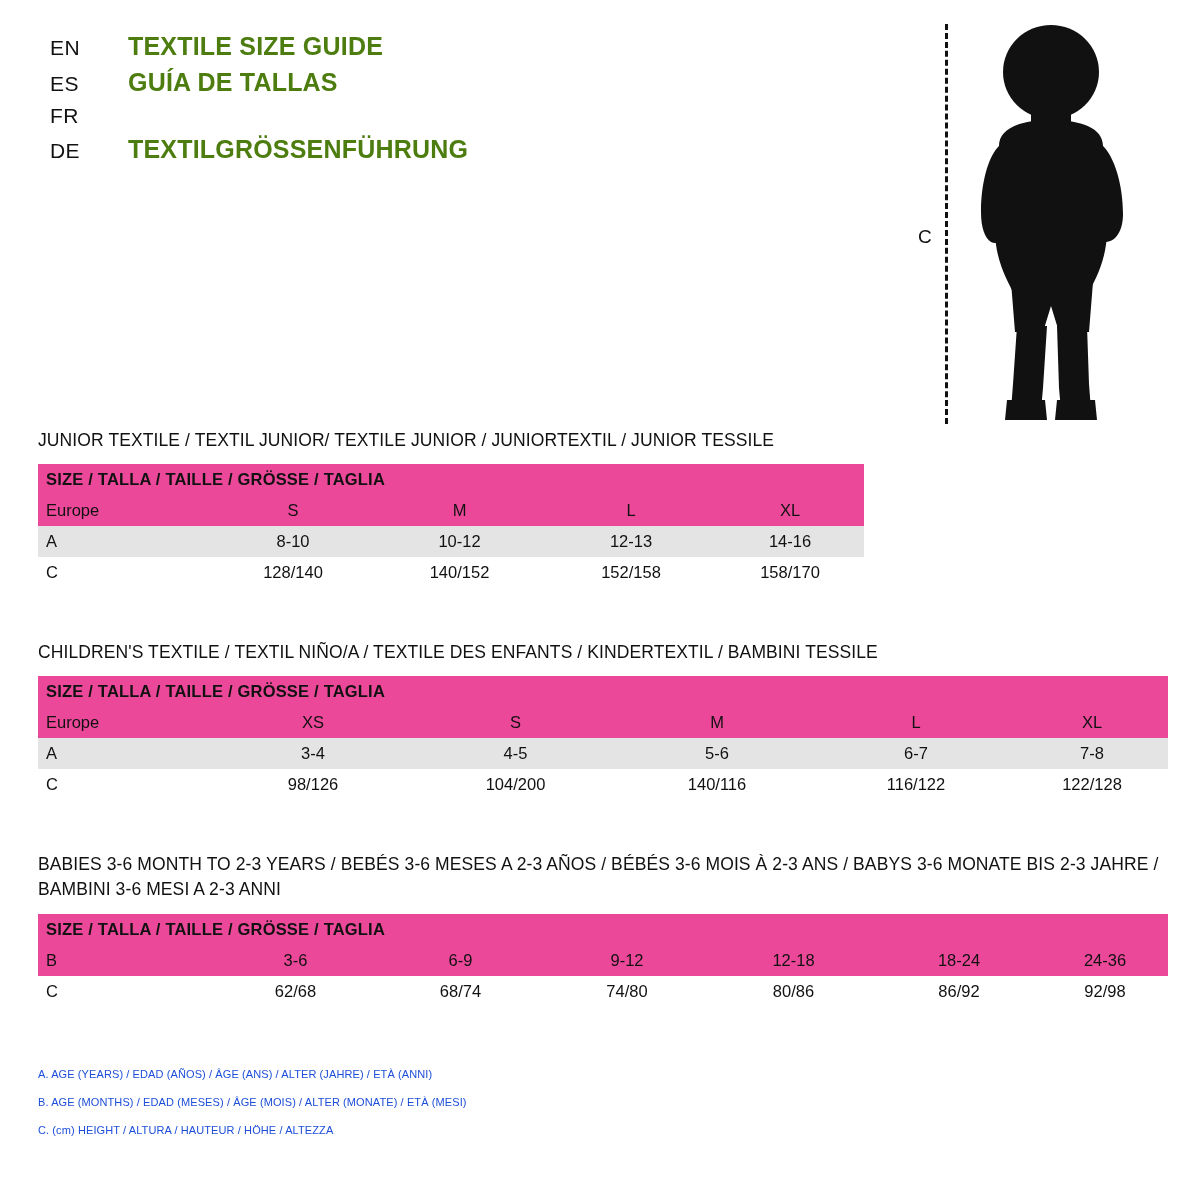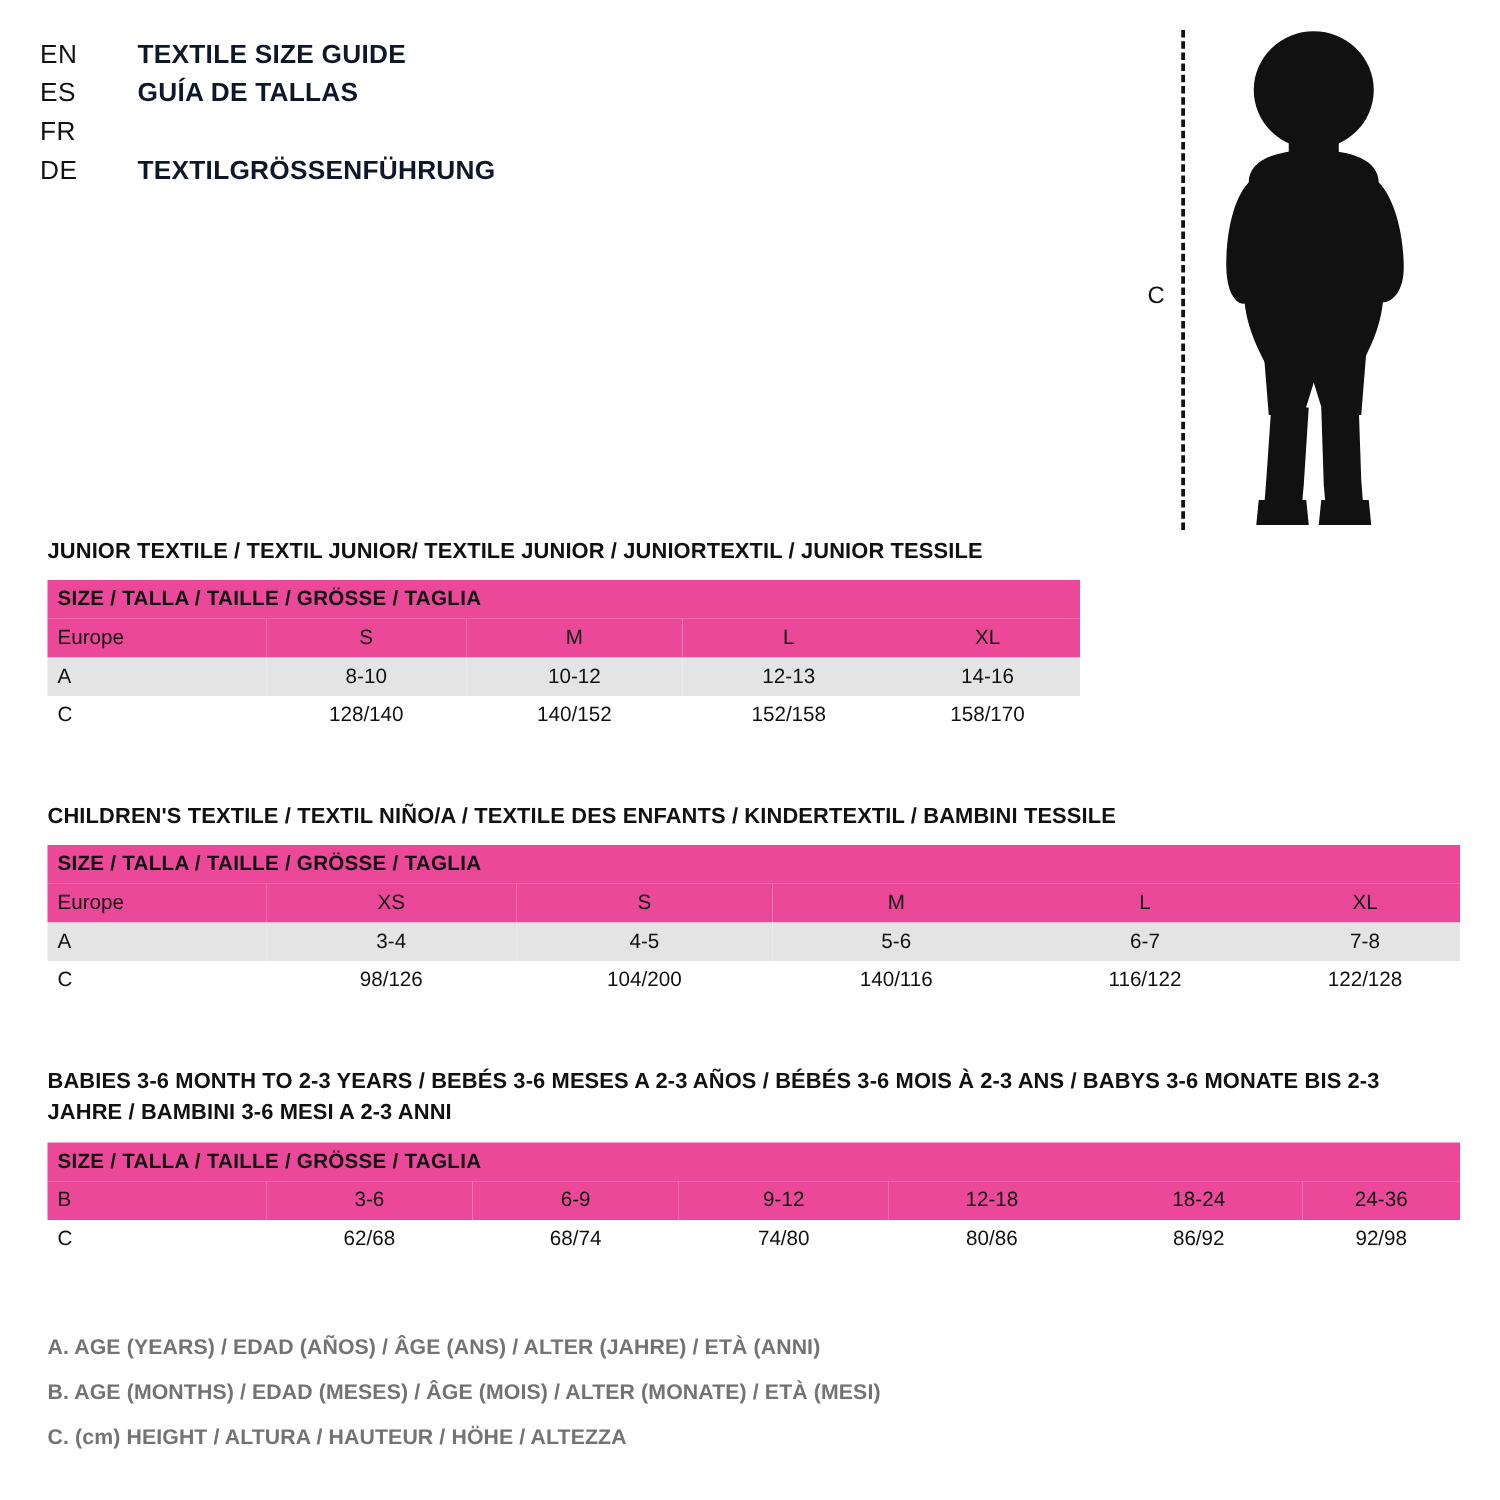--- a/index.html
+++ b/index.html
@@ -13,40 +13,40 @@
     font-family: "Liberation Sans", sans-serif;
     color: #1a1a1a;
     position: relative;
     overflow: hidden;
   }
 
   
   .header {
     position: absolute;
     top: 32px;
-    left: 32px;
+    left: 50px;
     width: 560px;
   }
   .hrow {
     display: flex;
     align-items: baseline;
     margin-bottom: 7px;
   }
   .hcode {
     width: 78px;
     font-size: 21px;
     font-weight: 400;
     letter-spacing: 0.4px;
     color: #111;
   }
   .htitle {
-    font-size: 21px;
+    font-size: 25px;
     font-weight: 700;
     letter-spacing: 0.2px;
-    color: #0f172a;
+    color: #4d7c0f;
     text-transform: uppercase;
   }
 
   
   .figure-area {
     position: absolute;
     top: 10px;
     left: 900px;
     width: 260px;
     height: 420px;
@@ -73,21 +73,21 @@
   }
 
   
   .section {
     position: absolute;
     left: 38px;
     width: 1130px;
   }
   .section-title {
     font-size: 17.5px;
-    font-weight: 700;
+    font-weight: 400;
     letter-spacing: 0.1px;
     color: #111;
     margin-bottom: 11px;
     line-height: 1.45;
   }
   table.size {
     border-collapse: collapse;
     table-layout: fixed;
   }
   table.size td {
@@ -114,23 +114,23 @@
   .val { text-align: center; }
 
   
   .footnotes {
     position: absolute;
     left: 38px;
     top: 1068px;
     width: 1000px;
   }
   .footnotes div {
-    font-size: 17px;
-    font-weight: 700;
-    color: #737373;
+    font-size: 11px;
+    font-weight: 400;
+    color: #1d4ed8;
     margin-bottom: 16px;
     letter-spacing: 0.1px;
   }
   .fn-low { text-transform: none; }
 </style>
 </head>
 <body>
 
 <div class="header">
   <div class="hrow">

